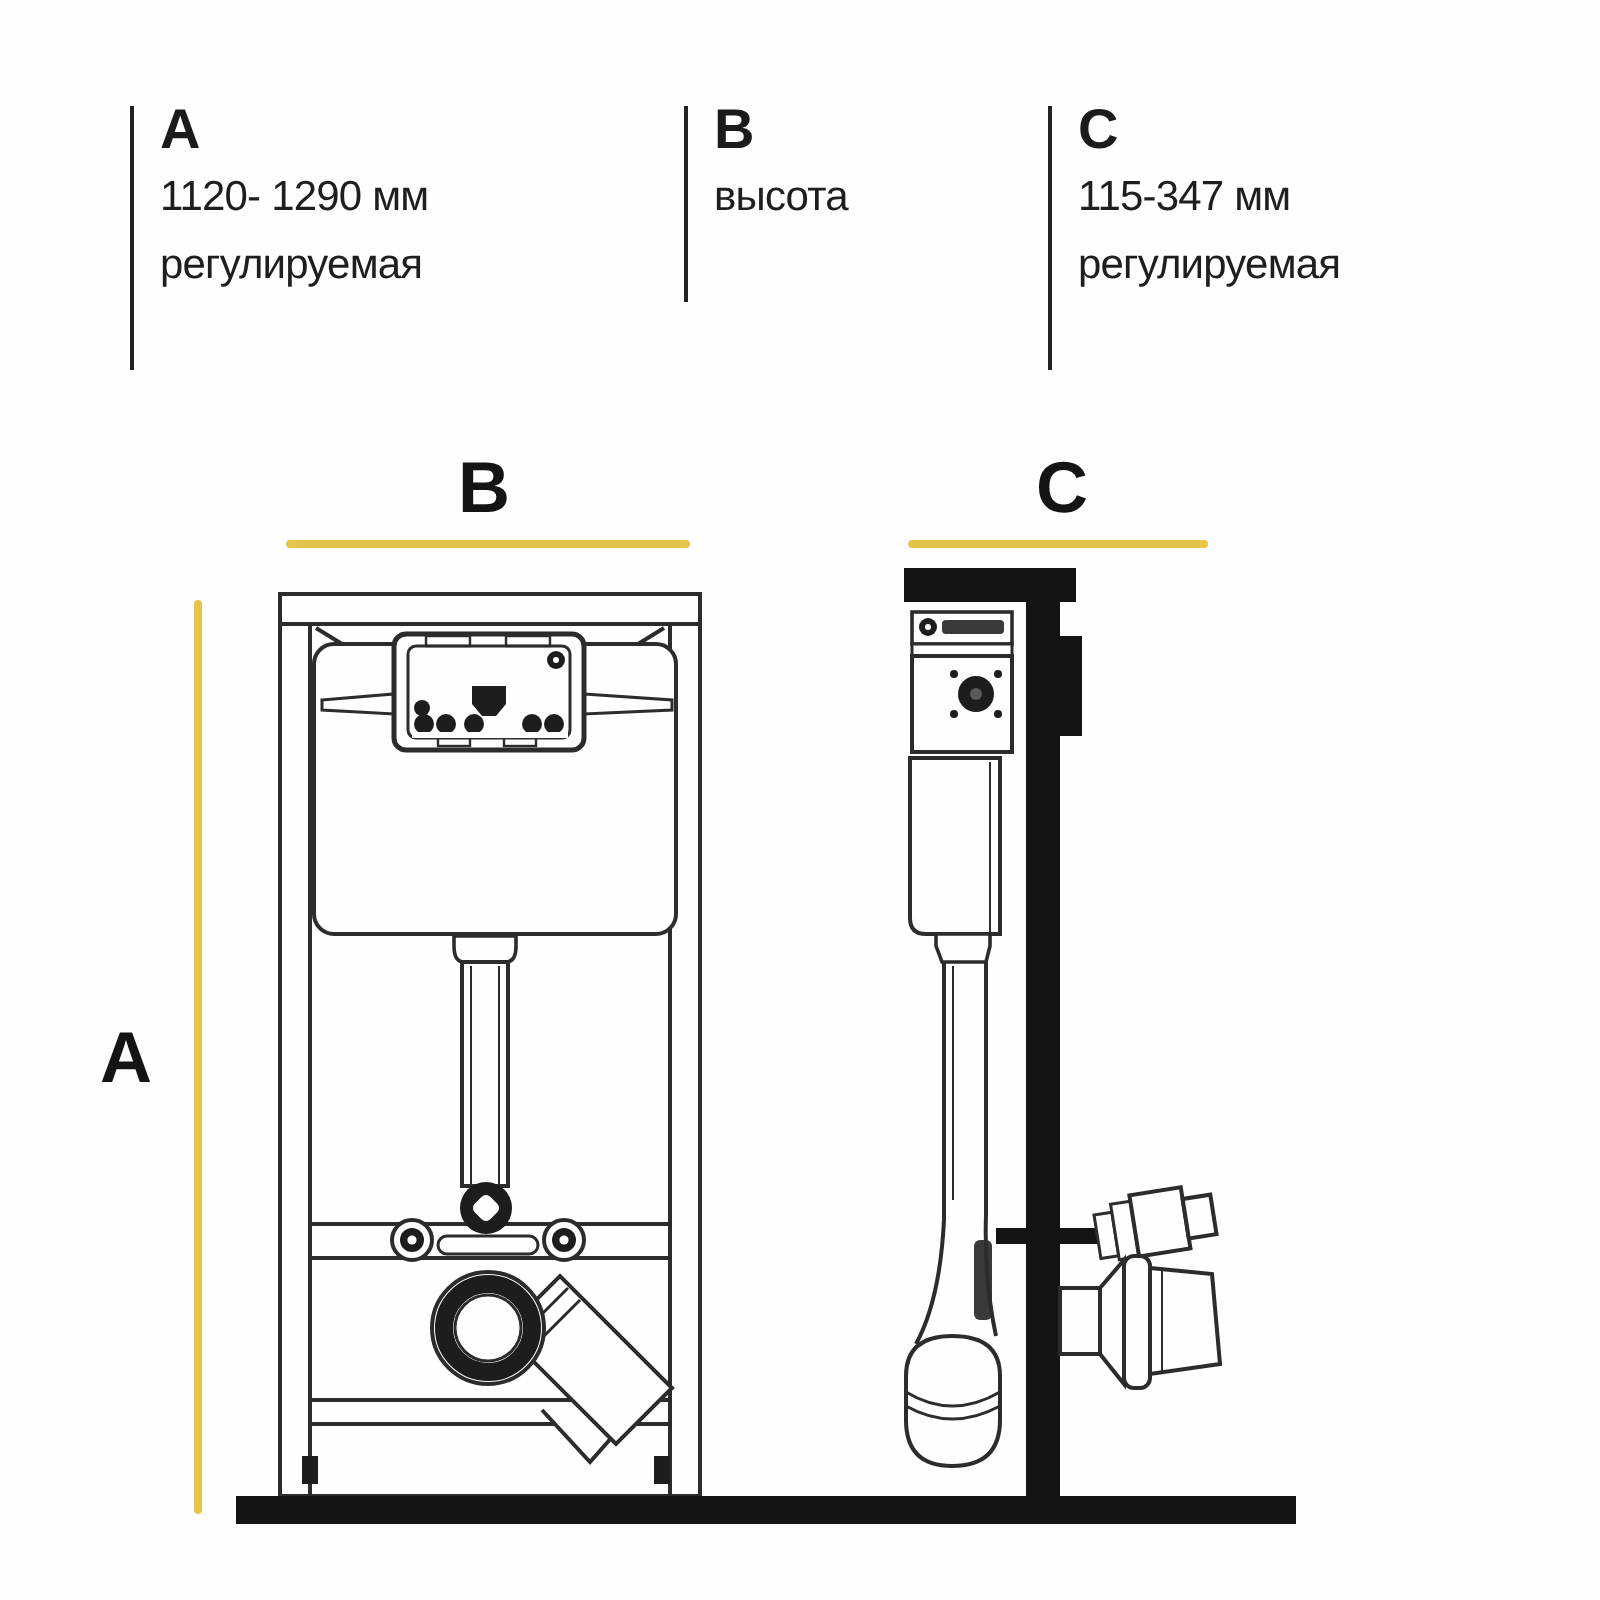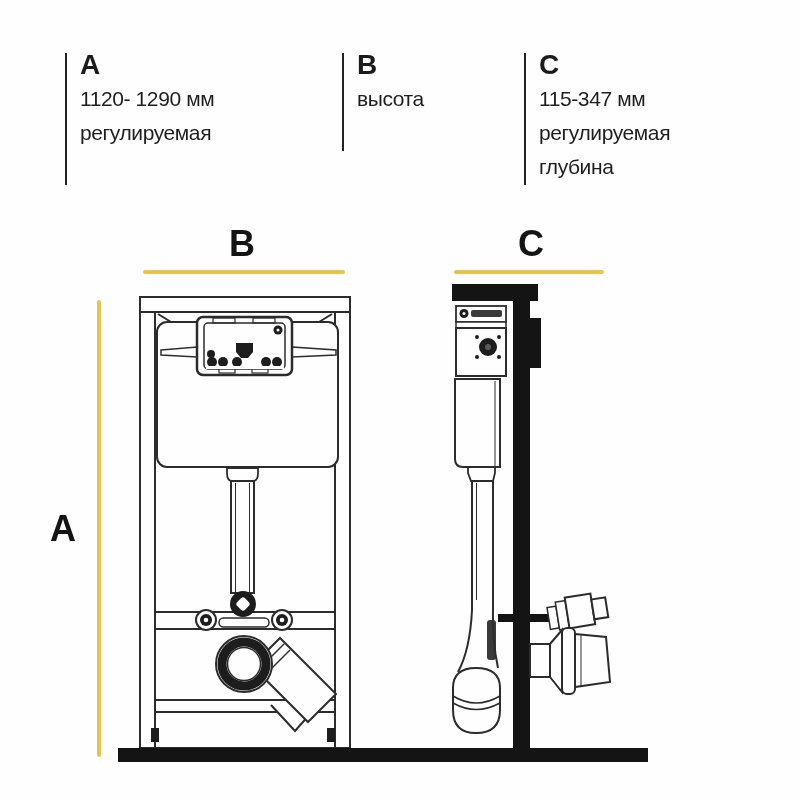--- a/index.html
+++ b/index.html
@@ -36,21 +36,20 @@
   <div class="dim-block" style="left:357px;top:48px;">
     <div class="dim-letter">B</div>
     <div class="dim-line">высота</div>
   </div>
 
   <div class="dim-divider" style="left:524px;top:53px;height:132px;"></div>
   <div class="dim-block" style="left:539px;top:48px;">
     <div class="dim-letter">C</div>
     <div class="dim-line">115-347 мм</div>
     <div class="dim-line">регулируемая</div>
-    <div class="dim-line">глубина</div>
   </div>
 
   <div class="diag-letter" style="left:222px;top:226px;">B</div>
   <div class="yellow-line" style="left:143px;top:270px;width:202px;height:4px;"></div>
 
   <div class="diag-letter" style="left:511px;top:226px;">C</div>
   <div class="yellow-line" style="left:454px;top:270px;width:150px;height:4px;"></div>
 
   <div class="diag-letter" style="left:43px;top:511px;">A</div>
   <div class="yellow-line" style="left:97px;top:300px;width:4px;height:457px;"></div>

